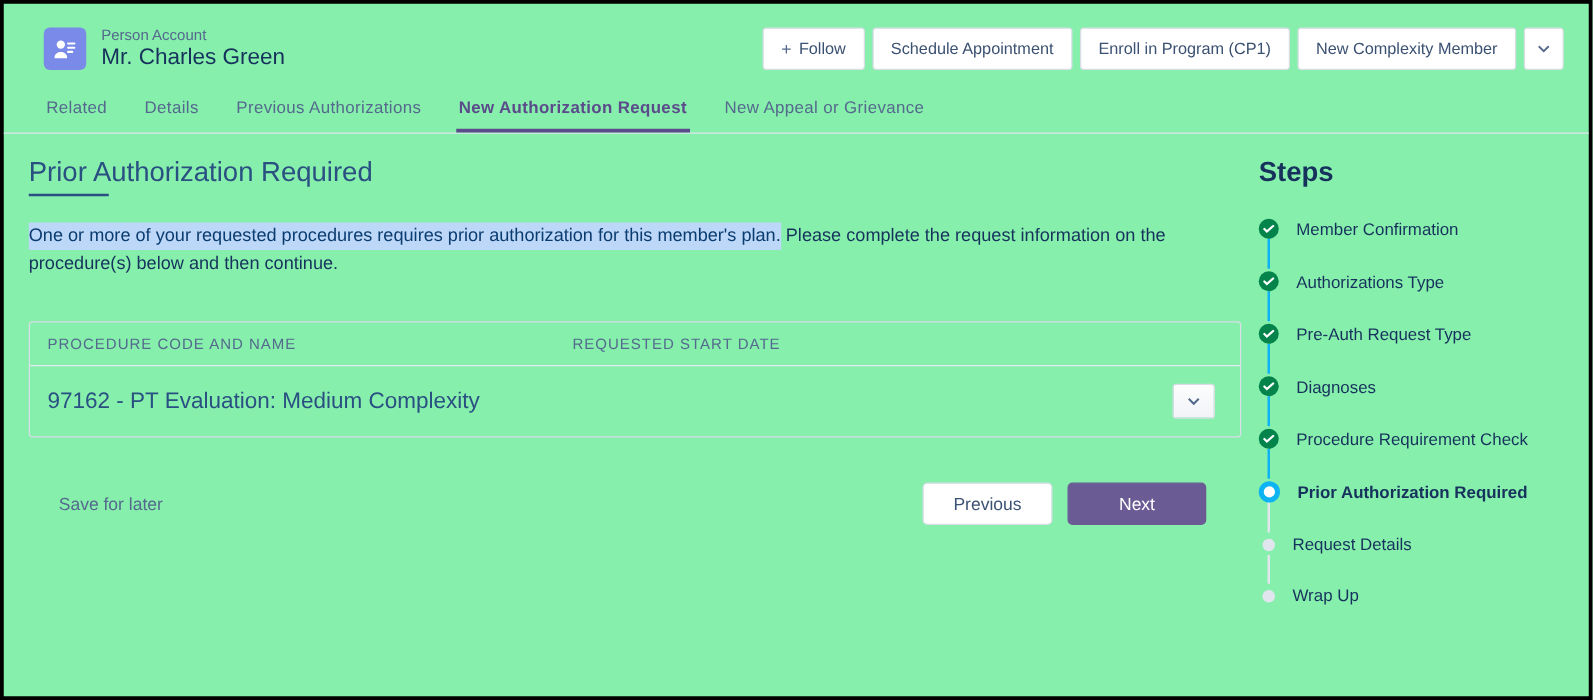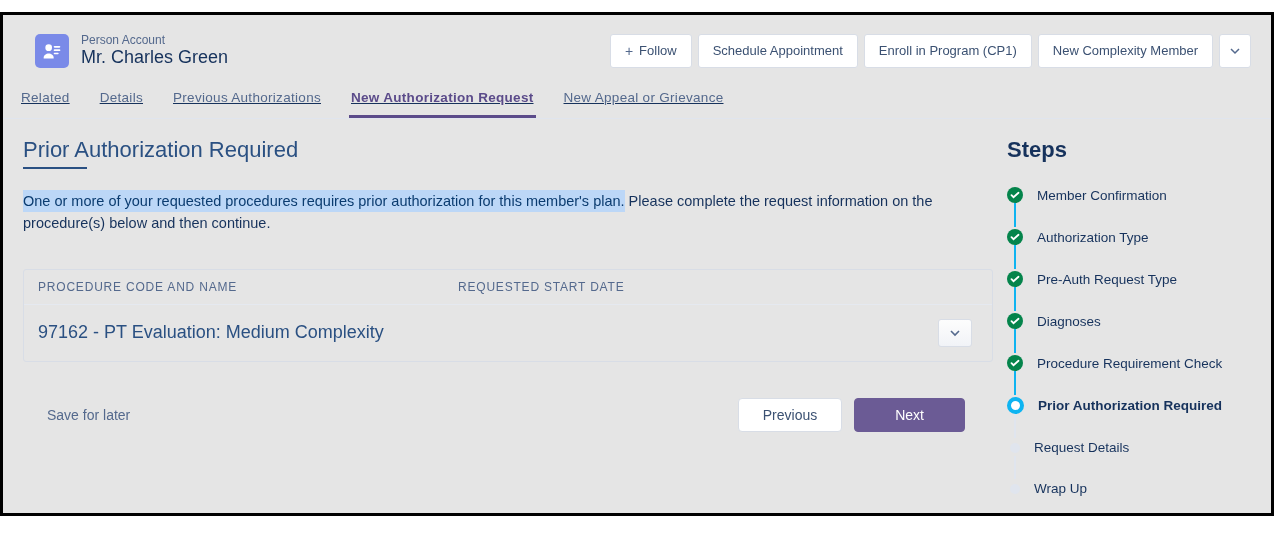--- a/index.html
+++ b/index.html
@@ -5,24 +5,24 @@
   * { box-sizing: border-box; margin: 0; padding: 0; }
   body {
     font-family: -apple-system, BlinkMacSystemFont, "Segoe UI", Arial, sans-serif;
     background: #fff;
     color: #16325c;
     font-size: 13px;
   }
   .frame {
     border: 3px solid #000;
     width: 1274px;
-    height: 504px;
-    margin: 12px auto;
+    height: 560px;
+    margin: 0 auto;
     position: relative;
-    background: #e5e5e5;
+    background: #86efac;
   }
   .header {
     display: flex;
     align-items: center;
     justify-content: space-between;
     padding: 18px 20px 10px 32px;
   }
   .header-left { display: flex; align-items: center; gap: 12px; }
   .account-icon {
     width: 34px; height: 34px;
@@ -45,23 +45,22 @@
     display: flex; align-items: center; gap: 6px;
     white-space: nowrap;
   }
   .btn.icon-only { padding: 8px 10px; }
   .plus-icon { font-size: 14px; color: #54698d; }
   .dropdown-caret { width: 10px; height: 10px; }
 
   .tabs {
     display: flex;
     gap: 26px;
-    padding: 0 16px;
+    padding: 0 32px;
     border-bottom: 1px solid #e0e5ee;
-    text-decoration: underline;
   }
   .tab {
     padding: 12px 2px 10px;
     color: #54698d;
     font-size: 13.5px;
     letter-spacing: 0.3px;
     cursor: pointer;
     border-bottom: 3px solid transparent;
   }
   .tab.active {
@@ -295,21 +294,21 @@
               </svg>
             </div>
             <div class="step-label">Member Confirmation</div>
           </div>
           <div class="step-item done">
             <div class="step-dot done">
               <svg viewBox="0 0 10 10">
                 <path d="M1.5 5.2l2 2L8.5 2.8" fill="none" stroke="#fff" stroke-width="1.8" stroke-linecap="round"></path>
               </svg>
             </div>
-            <div class="step-label">Authorization Type</div>
+            <div class="step-label">Authorizations Type</div>
           </div>
           <div class="step-item done">
             <div class="step-dot done">
               <svg viewBox="0 0 10 10">
                 <path d="M1.5 5.2l2 2L8.5 2.8" fill="none" stroke="#fff" stroke-width="1.8" stroke-linecap="round"></path>
               </svg>
             </div>
             <div class="step-label">Pre-Auth Request Type</div>
           </div>
           <div class="step-item done">

